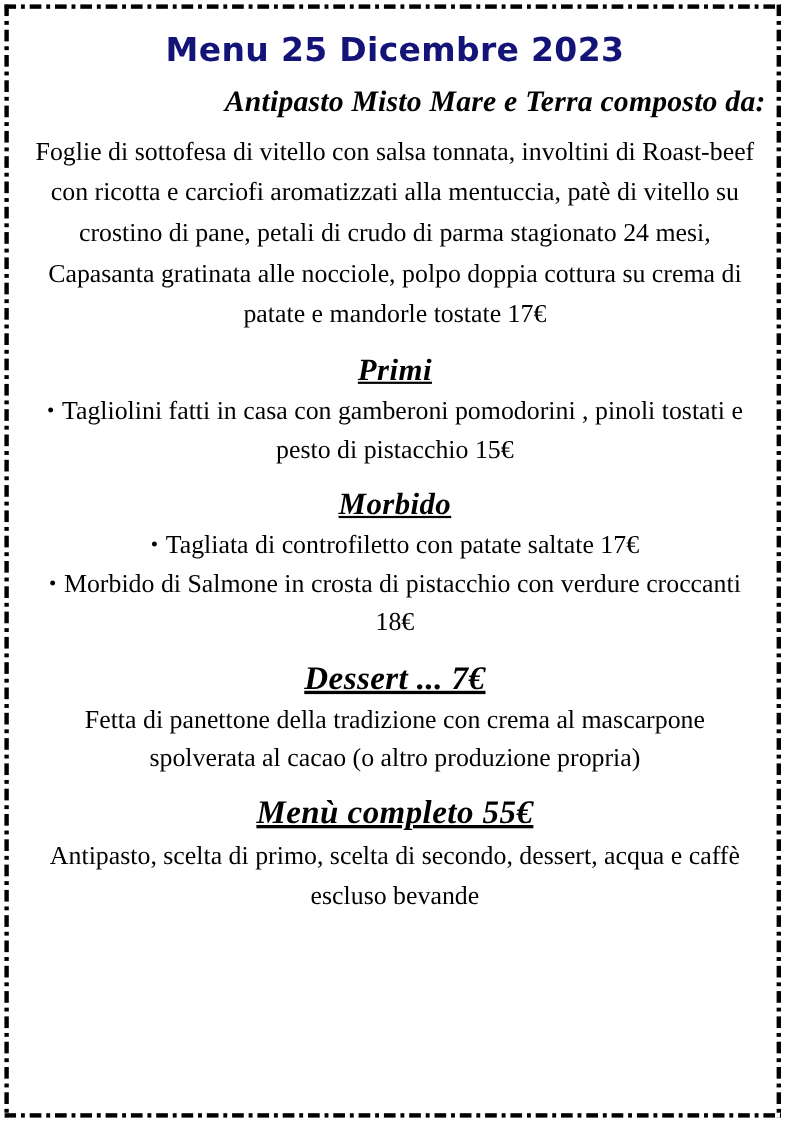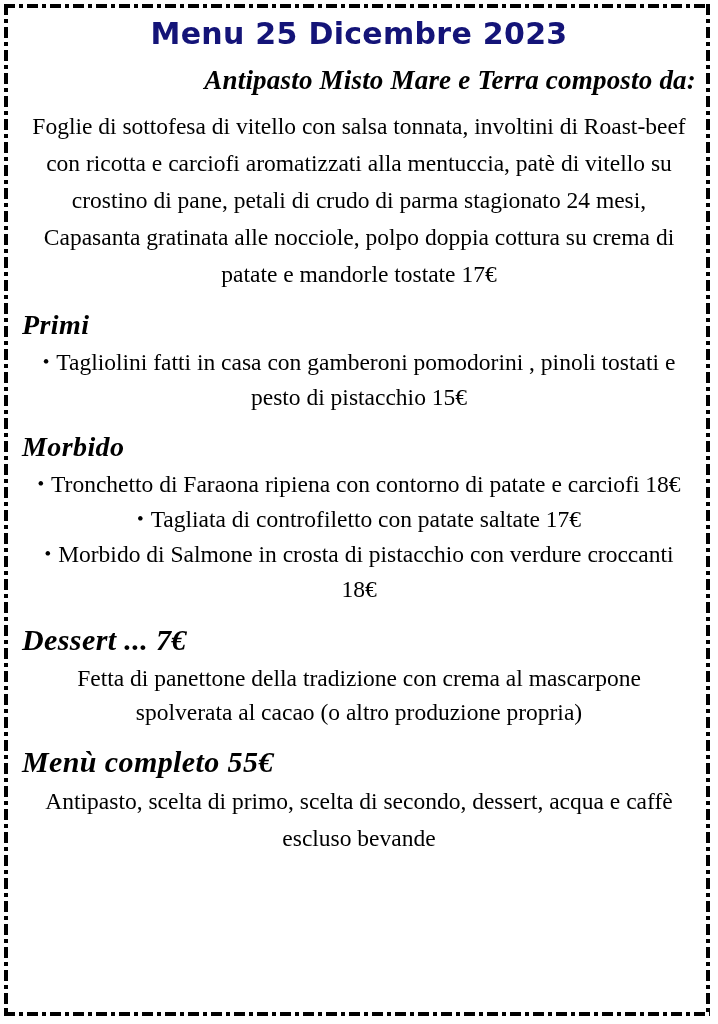--- a/index.html
+++ b/index.html
@@ -75,42 +75,43 @@
     padding: 0 8px;
     text-align: center;
   }
 
   .menu-title {
     font-family: "DejaVu Sans", sans-serif;
     font-size: 30px;
     font-weight: 700;
     letter-spacing: 0.3px;
     line-height: 40px;
-    margin: 4px 0 8px 0;
+    margin: 16px 0 8px 0;
     text-align: center;
   }
 
   .section-subtitle {
     font-family: "Liberation Serif", "DejaVu Serif", serif;
     font-style: italic;
     font-size: 27px;
     line-height: 36px;
     margin: 0 0 10px 0;
     text-align: right;
     letter-spacing: 0.2px;
   }
 
   .section-heading {
     font-family: "Liberation Serif", "DejaVu Serif", serif;
     font-style: italic;
     font-size: 28px;
     line-height: 36px;
     margin: 14px 0 2px 0;
-    text-align: left;
+    text-align: center;
     letter-spacing: 0.4px;
+    text-decoration: underline;
   }
   .section-heading.heading-lg {
     font-size: 30px;
     line-height: 38px;
   }
 
   .body-paragraph {
     font-size: 23.5px;
     line-height: 37px;
     text-align: center;
@@ -171,23 +172,20 @@
 
     <ul class="dish-list">
       <li class="dish-item">
         <span class="dish-bullet">•</span><span class="dish-text">Tagliolini fatti in casa con gamberoni pomodorini , pinoli tostati e pesto di pistacchio 15€</span>
       </li>
     </ul>
 
     <h2 class="section-heading">Morbido</h2>
 
     <ul class="dish-list">
-      <li class="dish-item">
-        <span class="dish-bullet">•</span><span class="dish-text">Tronchetto di Faraona ripiena con contorno di patate e carciofi 18€</span>
-      </li>
       <li class="dish-item">
         <span class="dish-bullet">•</span><span class="dish-text">Tagliata di controfiletto con patate saltate 17€</span>
       </li>
       <li class="dish-item">
         <span class="dish-bullet">•</span><span class="dish-text">Morbido di Salmone in crosta di pistacchio con verdure croccanti 18€</span>
       </li>
     </ul>
 
     <h2 class="section-heading heading-lg">Dessert ... 7€</h2>
 

